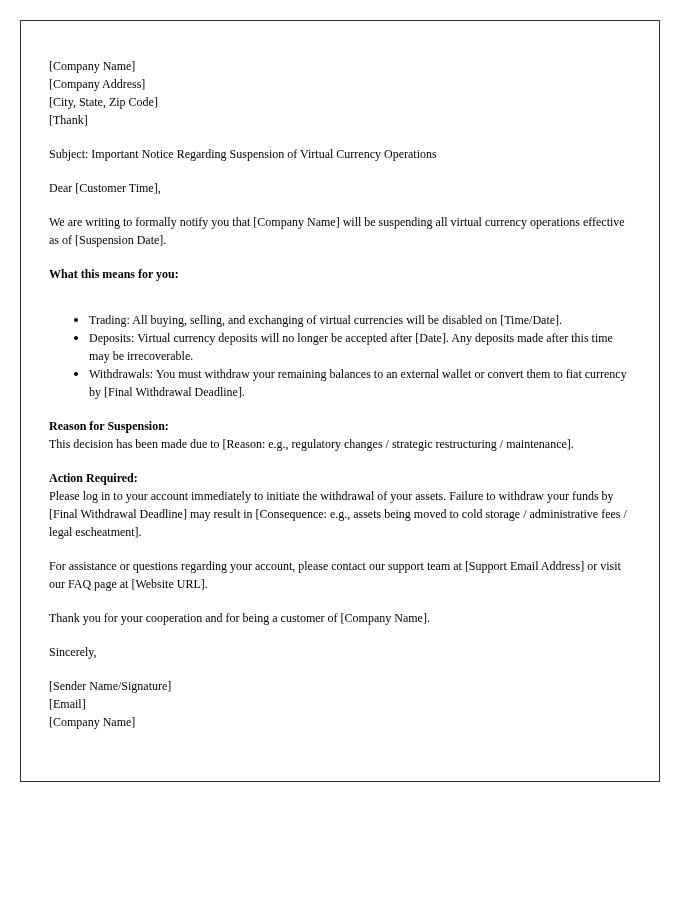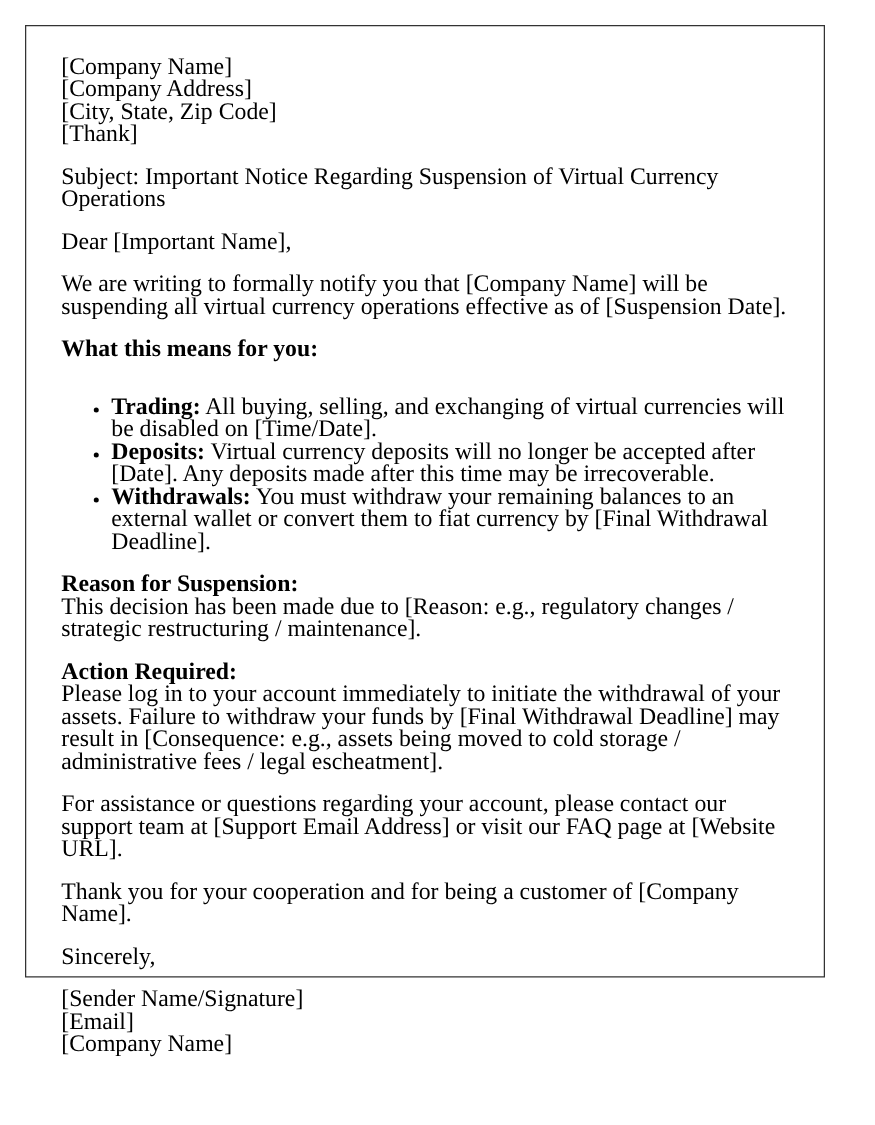--- a/index.html
+++ b/index.html
@@ -1,45 +1,45 @@
 <!DOCTYPE html>
 <html><head>
 <meta charset="utf-8">
 <style>
   html, body { margin: 0; padding: 0; background: #ffffff; }
   body { width: 700px; height: 900px; position: relative; font-family: "Liberation Serif", "DejaVu Serif", serif; color: #000; }
   .letter {
     position: absolute; left: 20px; top: 20px; width: 640px; height: 762px;
     border: 1px solid #333; box-sizing: border-box;
-    padding: 24px 28px 0 28px;
-    font-size: 19px; line-height: 18px;
+    padding: 36px 28px 0 28px;
+    font-size: 12px; line-height: 18px;
   }
   .block { margin: 0 0 16px 0; }
   .line { display: block; }
   .heading { font-weight: bold; display: block; }
   ul { margin: 0 0 16px 0; padding-left: 40px; }
   ul li { margin: 0; padding: 0; }
   ul li::marker { font-size: 14px; }
-  b { font-weight: bold; text-align: right; }
+  b { font-weight: normal; text-align: right; }
 </style>
 </head>
 <body>
 
 <div class="letter">
 
   <div class="block">
     <span class="line">[Company Name]</span>
     <span class="line">[Company Address]</span>
     <span class="line">[City, State, Zip Code]</span>
     <span class="line">[Thank]</span>
   </div>
 
   <div class="block">Subject: Important Notice Regarding Suspension of Virtual Currency Operations</div>
 
-  <div class="block">Dear [Important Name],</div>
+  <div class="block">Dear [Customer Time],</div>
 
   <div class="block">We are writing to formally notify you that [Company Name] will be suspending all virtual currency operations effective as of [Suspension Date].</div>
 
   <div class="block" style="margin-bottom:28px;">
     <span class="heading">What this means for you:</span>
   </div>
   <ul>
     <li><b>Trading:</b><span> All buying, selling, and exchanging of virtual currencies will be disabled on [Time/Date].</span></li>
     <li><b>Deposits:</b><span> Virtual currency deposits will no longer be accepted after [Date]. Any deposits made after this time may be irrecoverable.</span></li>
     <li><b>Withdrawals:</b><span> You must withdraw your remaining balances to an external wallet or convert them to fiat currency by [Final Withdrawal Deadline].</span></li>

